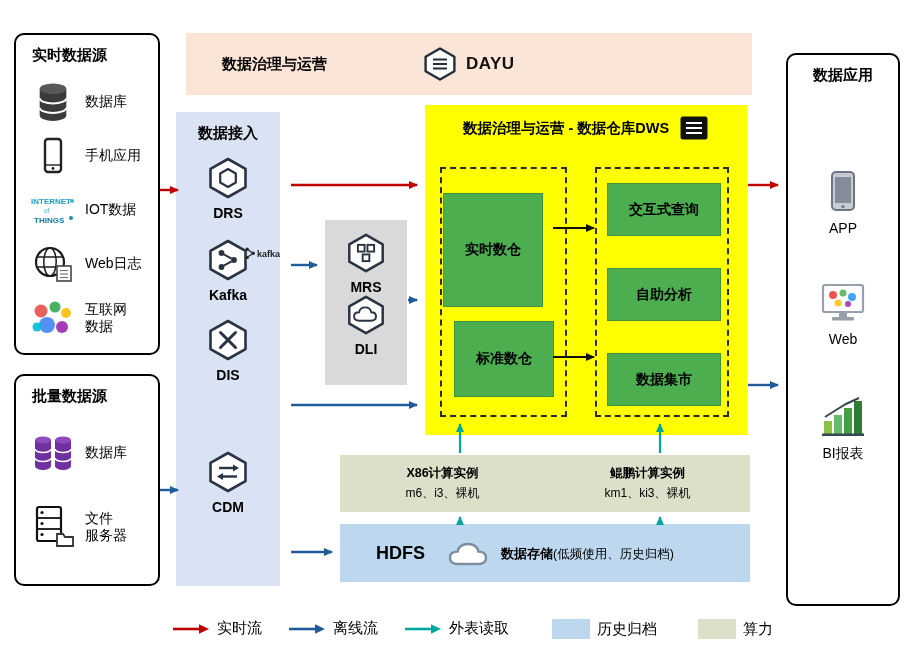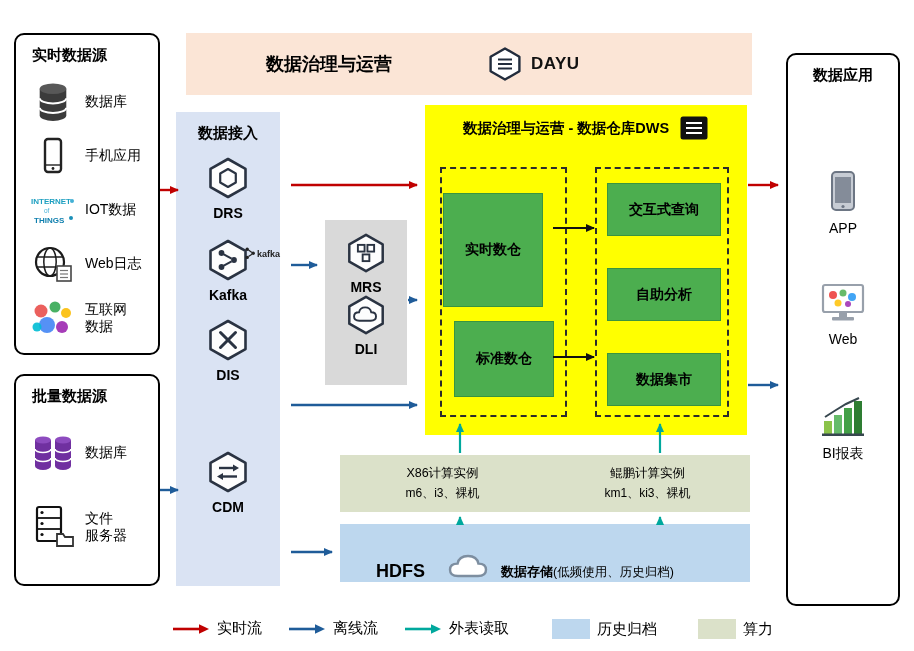--- a/index.html
+++ b/index.html
@@ -17,21 +17,21 @@
   .src-item.tall { height: 74px; }
   .src-icon { width: 46px; display: flex; justify-content: center; flex: 0 0 46px; }
   .src-label { font-size: 14px; color: #000; white-space: pre-line; line-height: 1.25; }
 
   #realtime-panel { left: 14px; top: 33px; width: 146px; height: 322px; }
   #batch-panel    { left: 14px; top: 374px; width: 146px; height: 212px; }
   #apps-panel     { left: 786px; top: 33px; width: 114px; height: 553px; margin-top: 20px; }
 
   #governance-bar { left: 186px; top: 33px; width: 566px; height: 62px;
                     background: var(--governance_fill,#fbe5d6); display: flex; align-items: center; z-index: 2; }
-  #governance-bar .gov-title { font-size: 18px; font-weight: bold; margin-left: 80px; }
+  #governance-bar .gov-title { font-size: 15px; font-weight: bold; margin-left: 36px; }
   #governance-bar .gov-logo { display: flex; align-items: center; gap: 8px; margin-left: 95px; }
   #governance-bar .gov-logo-text { font-size: 17px; font-weight: bold; color: #111; letter-spacing: .5px; }
 
   #ingestion-panel { left: 176px; top: 112px; width: 104px; height: 474px;
                      background: var(--ingestion_fill,#dae3f3); z-index: 2; }
   #ingestion-panel .panel-title { padding-top: 12px; }
   .svc { position: absolute; left: 0; width: 100%; text-align: center; }
   .svc-label { font-size: 14px; font-weight: bold; color: #000; margin-top: 1px; }
   .kafka-badge { position: absolute; left: 68px; top: 8px; display: flex; align-items: center; gap: 1px; }
   .kafka-badge-text { font-size: 9px; font-weight: bold; color: #222; }
@@ -49,25 +49,25 @@
                font-size: 14px; font-weight: bold; color: #000; }
   #gw1 { left: 1px; top: 24px;  width: 100px; height: 114px; }
   #gw2 { left: 12px; top: 152px; width: 100px; height: 76px; }
   #gs1 { left: 10px; top: 14px;  width: 114px; height: 53px; }
   #gs2 { left: 10px; top: 99px;  width: 114px; height: 53px; }
   #gs3 { left: 10px; top: 184px; width: 114px; height: 53px; }
 
   #compute-bar { left: 340px; top: 455px; width: 410px; height: 57px;
                  background: var(--compute_fill,#dbe1c9); display: flex; z-index: 2; }
   .compute-half { flex: 1; display: flex; flex-direction: column; align-items: center; justify-content: center; }
-  .compute-title { font-size: 12.5px; font-weight: normal; color: #000; }
+  .compute-title { font-size: 12.5px; font-weight: bold; color: #000; }
   .compute-spec  { font-size: 12px; color: #000; margin-top: 3px; }
 
   #hdfs-bar { left: 340px; top: 524px; width: 410px; height: 58px;
-              background: var(--archive_fill,#bdd7ee); display: flex; align-items: flex-end; z-index: 2; }
+              background: var(--archive_fill,#bdd7ee); display: flex; align-items: center; z-index: 2; }
   .hdfs-label { font-size: 18px; font-weight: bold; color: #000; margin-left: 36px; }
   .obs-cloud { margin-left: 20px; }
   .obs-text { margin-left: 6px; line-height: 1.35; }
   .obs-bold { font-size: 13px; font-weight: bold; color: #000; }
   .obs-note { font-size: 12.5px; color: #000; }
 
   .app-item { position: absolute; left: 0; width: 100%; text-align: center; }
   .app-label { font-size: 14px; color: #000; margin-top: 4px; }
   #app-item-app { top: 115px; }
   #app-item-web { top: 228px; }

